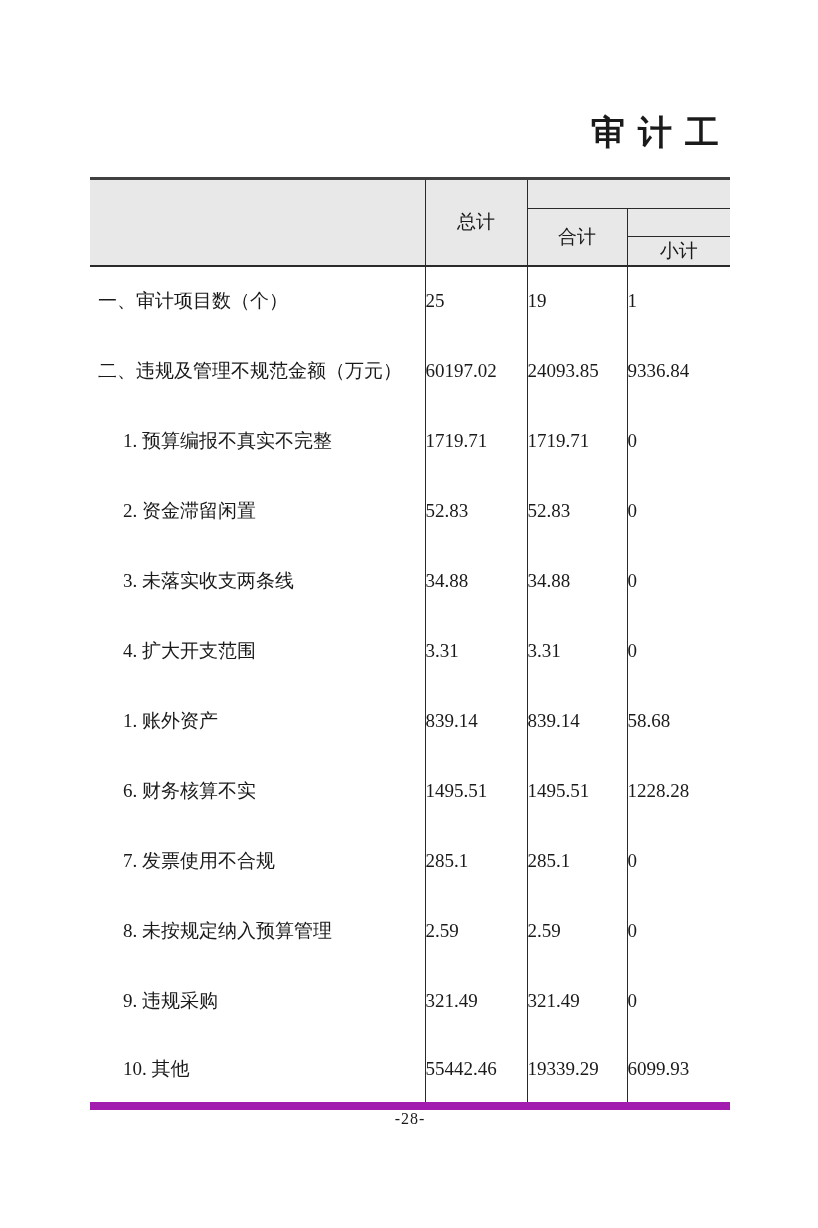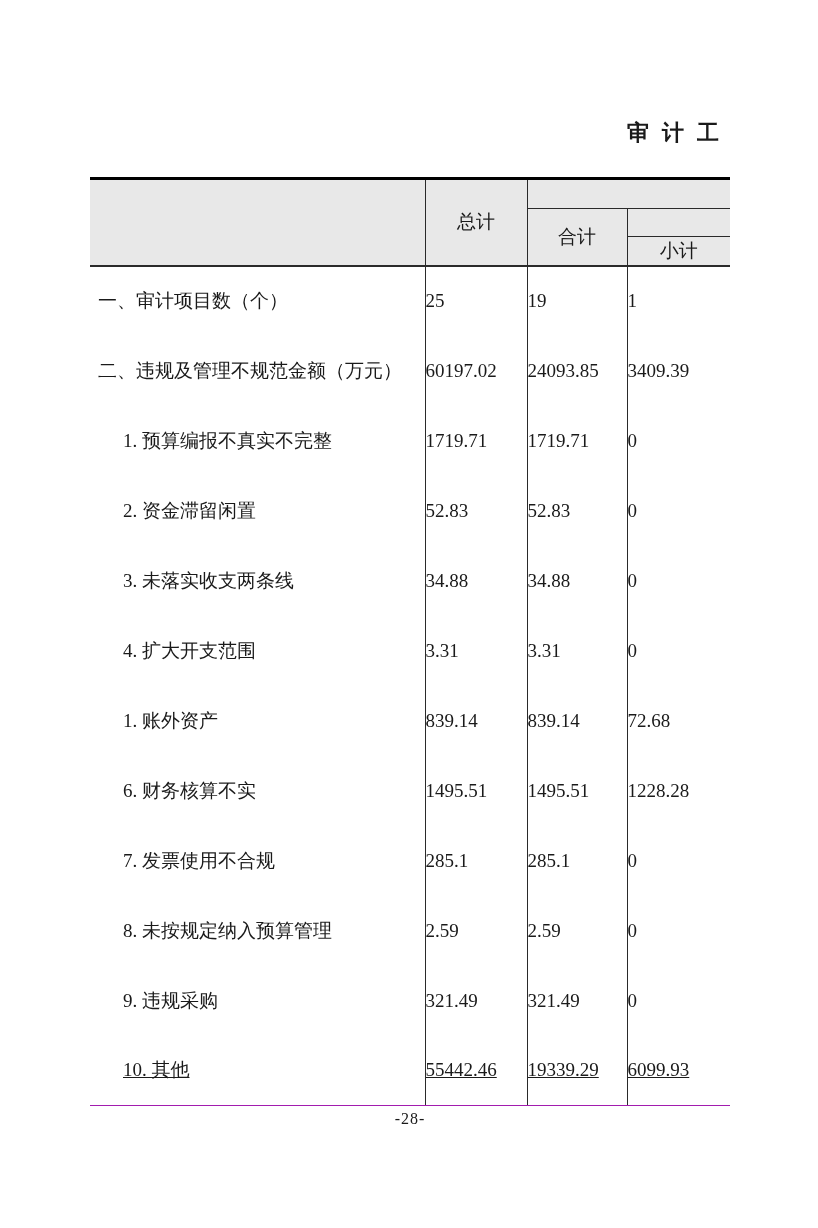--- a/index.html
+++ b/index.html
@@ -14,21 +14,21 @@
     font-family: "Liberation Serif", "DejaVu Serif", serif;
     color: #1a1a1a;
     overflow: hidden;
   }
   .page-title {
     position: absolute;
     top: 114px;
     left: 0;
     width: 732px;
     text-align: right;
-    font-size: 22px;
+    font-size: 34px;
     font-weight: bold;
     letter-spacing: 13px;
     margin-right: -13px;
     white-space: nowrap;
     line-height: 38px;
   }
   table.audit-table {
     position: absolute;
     left: 90px;
     top: 177px;
@@ -44,27 +44,27 @@
   }
   
   .audit-table tr.hrow1 { height: 30px; }
   .audit-table tr.hrow2 { height: 28px; }
   .audit-table tr.hrow3 { height: 29px; }
   .audit-table .hcell {
     background: #e8e8e8;
     text-align: center;
     font-size: 19px;
   }
-  .top-border    { border-top: 3px solid #000000; }
+  .top-border    { border-top: 3px solid #404040; }
   .header-bottom { border-bottom: 2px solid #2a2a2a; }
   .thin-bottom   { border-bottom: 1px solid #2a2a2a; }
   .bl            { border-left: 1px solid #2a2a2a; }
   
   .audit-table tr.drow { height: 70px; }
-  .audit-table tr.drow:last-child td { border-bottom: 1px solid #a21caf; text-decoration: underline; }
+  .audit-table tr.drow:last-child td { border-bottom: 8px solid #a21caf; }
   .audit-table td.label-cell {
     text-align: left;
     white-space: nowrap;
     margin-left: 41px;
   }
   .audit-table td.label-cell.indent0 { padding-left: 8px; }
   .audit-table td.label-cell.indent1 { padding-left: 33px; }
   .audit-table td.num-cell {
     text-align: left;
     padding-right: 15px;
@@ -109,21 +109,21 @@
   <tr class="drow">
         <td class="label-cell indent0">一、审计项目数（个）</td>
         <td class="num-cell bl">25</td>
         <td class="num-cell bl">19</td>
         <td class="num-cell bl">1</td>
       </tr>
       <tr class="drow">
         <td class="label-cell indent0">二、违规及管理不规范金额（万元）</td>
         <td class="num-cell bl">60197.02</td>
         <td class="num-cell bl">24093.85</td>
-        <td class="num-cell bl">3409.39</td>
+        <td class="num-cell bl">9336.84</td>
       </tr>
       <tr class="drow">
         <td class="label-cell indent1">1. 预算编报不真实不完整</td>
         <td class="num-cell bl">1719.71</td>
         <td class="num-cell bl">1719.71</td>
         <td class="num-cell bl">0</td>
       </tr>
       <tr class="drow">
         <td class="label-cell indent1">2. 资金滞留闲置</td>
         <td class="num-cell bl">52.83</td>
@@ -139,21 +139,21 @@
       <tr class="drow">
         <td class="label-cell indent1">4. 扩大开支范围</td>
         <td class="num-cell bl">3.31</td>
         <td class="num-cell bl">3.31</td>
         <td class="num-cell bl">0</td>
       </tr>
       <tr class="drow">
         <td class="label-cell indent1">1. 账外资产</td>
         <td class="num-cell bl">839.14</td>
         <td class="num-cell bl">839.14</td>
-        <td class="num-cell bl">72.68</td>
+        <td class="num-cell bl">58.68</td>
       </tr>
       <tr class="drow">
         <td class="label-cell indent1">6. 财务核算不实</td>
         <td class="num-cell bl">1495.51</td>
         <td class="num-cell bl">1495.51</td>
         <td class="num-cell bl">1228.28</td>
       </tr>
       <tr class="drow">
         <td class="label-cell indent1">7. 发票使用不合规</td>
         <td class="num-cell bl">285.1</td>

